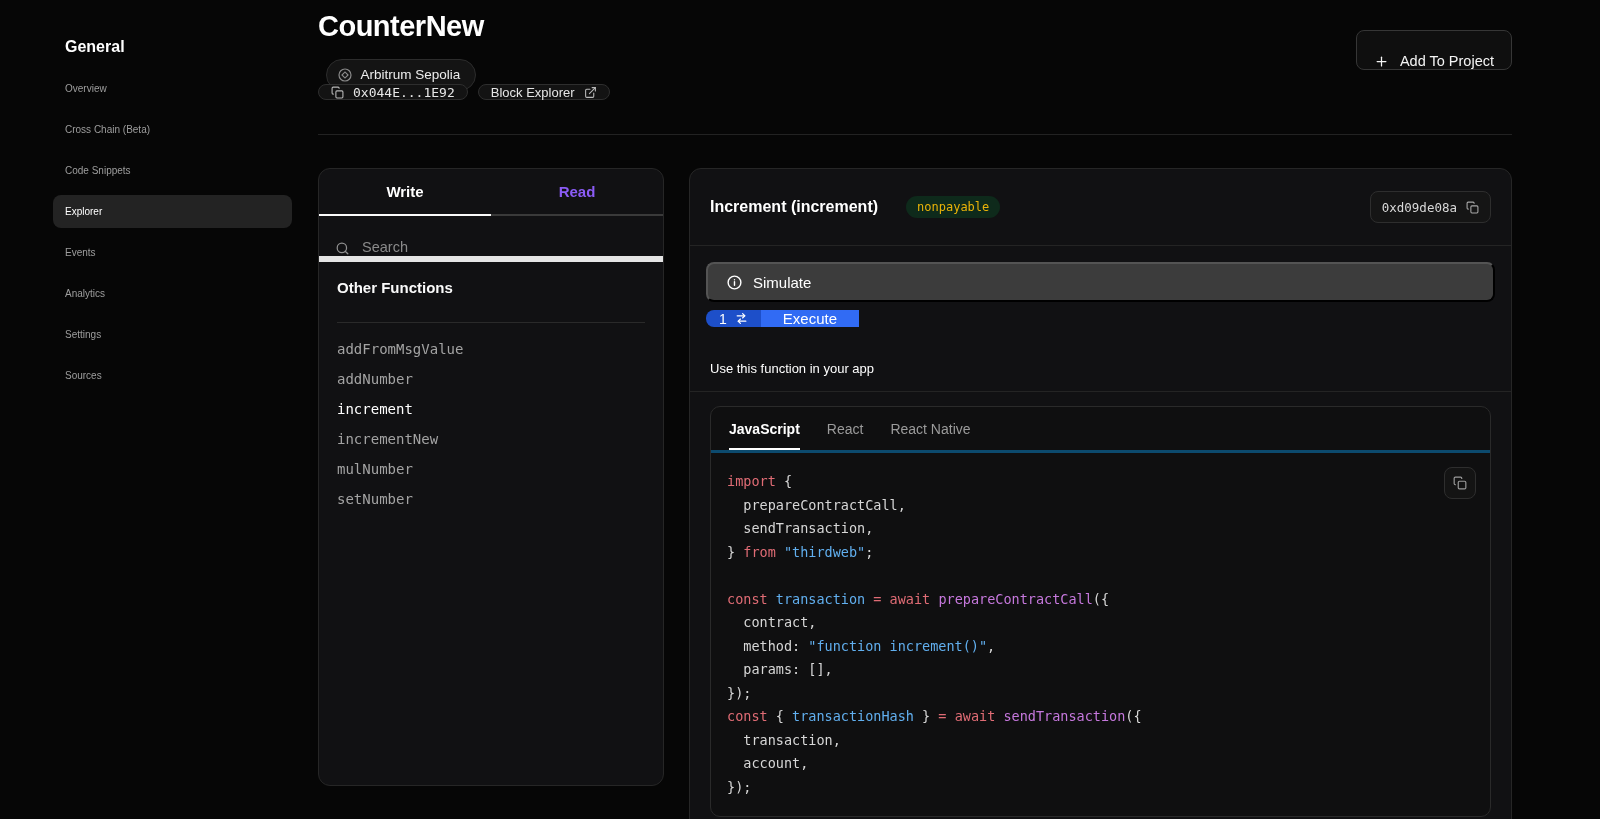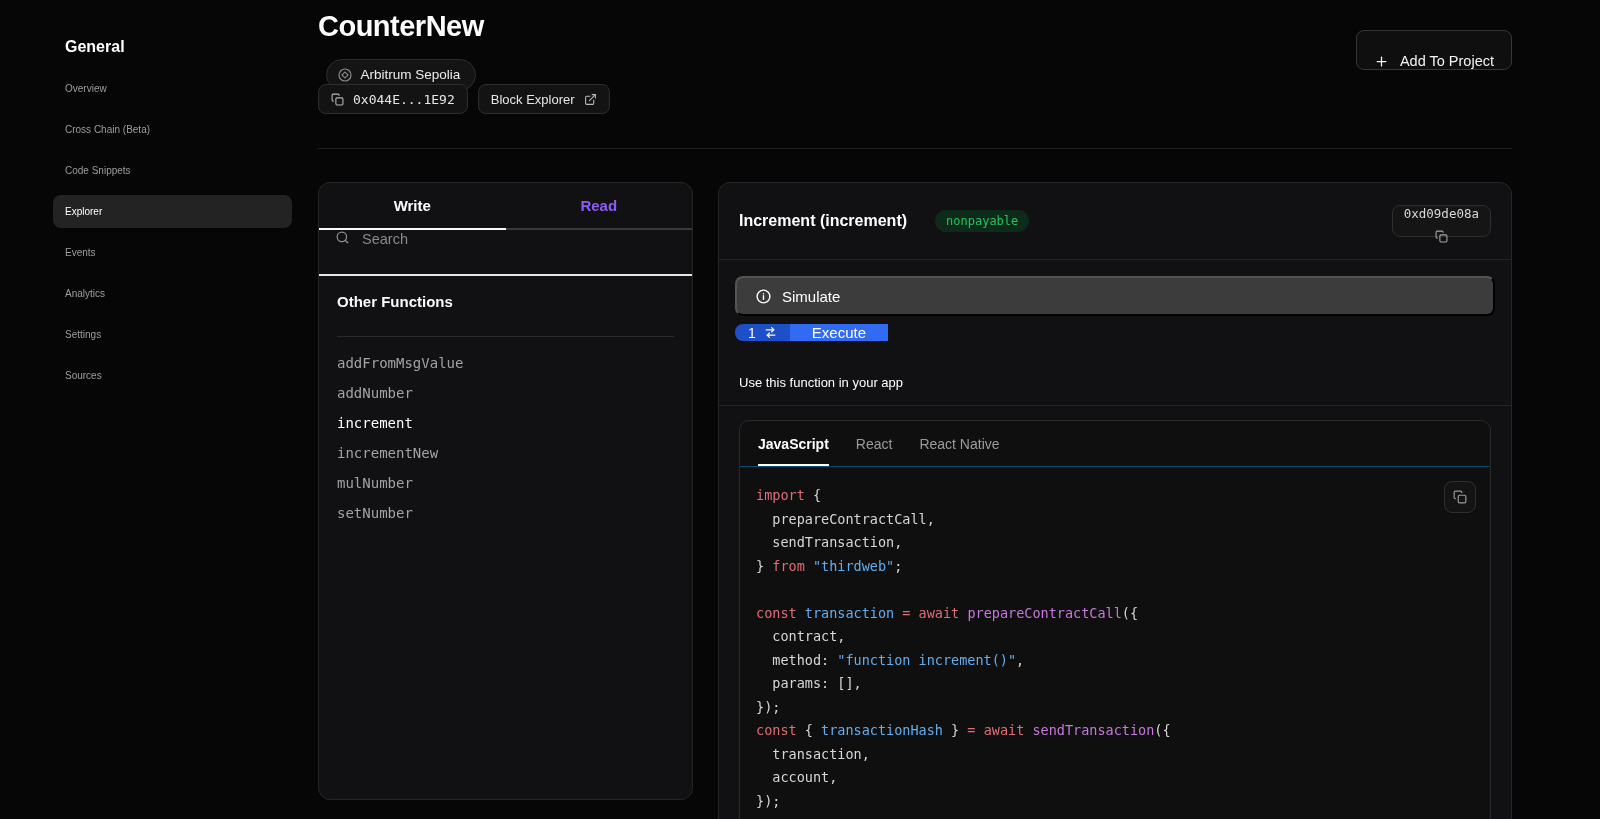--- a/index.html
+++ b/index.html
@@ -32,41 +32,41 @@
     border-radius:16px; display:flex; align-items:center; gap:8px;
     font-size:13.5px; color:#ececec;
   }
   .net-icon { color:#8a8a8a; }
   .add-btn {
     height:40px; padding:0 17px; border:1px solid #363636; background:#0f0f0f; border-radius:8px;
     display:flex; align-items:flex-end; gap:11px; font-size:14.5px; font-weight:500; color:#f5f5f5; cursor:pointer;
   }
   .hdr-row2 { display:flex; gap:10px; margin-top:14px; }
   .chip-btn {
-    height:30px; border:1px solid #2e2e2e; background:#131313; border-radius:8px;
+    height:16px; border:1px solid #2e2e2e; background:#131313; border-radius:8px;
     display:flex; align-items:center; gap:9px; padding:0 12px;
     font-size:13px; color:#e6e6e6; cursor:pointer;
   }
   .chip-btn .icon { color:#b9b9b9; }
   .hdr-divider { border:none; border-top:1px solid #222; margin:34px 0 0; }
 
   
   .content { display:flex; gap:25px; margin-top:33px; align-items:flex-start; }
   .panel { background:#111113; border:1px solid #262626; border-radius:12px; }
 
   
-  .fn-panel { width:375px; height:618px; overflow:hidden; }
+  .fn-panel { width:346px; height:618px; overflow:hidden; }
   .tabs { display:flex; height:47px; }
   .tab {
     flex:1; display:flex; align-items:center; justify-content:center;
     font-size:15px; font-weight:600; color:#8b5cf6;
     border-bottom:2px solid #3a3a3a; cursor:pointer;
   }
   .tab.active { color:#fff; border-bottom-color:#fafafa; }
-  .search-row { height:46px; display:flex; align-items:flex-start; gap:10px; padding:0 16px; border-bottom:2px solid #e5e5e5; }
+  .search-row { height:46px; display:flex; align-items:flex-end; gap:10px; padding:0 16px; border-bottom:6px solid #e5e5e5; }
   .search-row .icon { color:#8f8f8f; }
   .search-input {
     flex:1; background:transparent; border:none; outline:none;
     color:#ddd; font-size:14.5px;
   }
   .search-input::placeholder { color:#8a8a8a; }
   .fn-section { padding:17px 18px; }
   .fn-section-title { font-size:15px; font-weight:700; color:#fafafa; padding-bottom:26px; border-bottom:1px solid #2a2a2a; margin-bottom:11px; }
   .fn-item {
     font-family:"DejaVu Sans Mono","Liberation Mono",monospace;
@@ -75,42 +75,42 @@
   .fn-item.selected { color:#fff; }
 
   
   .detail-panel { flex:1; height:700px; overflow:hidden; }
   .dp-header { display:flex; align-items:center; justify-content:space-between; padding:22px 20px; }
   .dp-title-wrap { display:flex; align-items:center; gap:28px; }
   .dp-title { font-size:16px; font-weight:600; }
   .badge-green {
     font-family:"DejaVu Sans Mono","Liberation Mono",monospace;
     font-size:12px; padding:4px 11px; border-radius:999px;
-    background:#0e2a1b; color:#22c55e;
+    background:#0e2a1b; color:#eab308;
   }
   .selector-chip {
     height:32px; padding:0 11px; display:flex; align-items:center; gap:9px;
     border:1px solid #2e2e2e; border-radius:8px; background:#151515;
     font-family:"DejaVu Sans Mono","Liberation Mono",monospace;
-    font-size:12.5px; color:#d9d9d9; cursor:pointer;flex-direction:column;
+    font-size:12.5px; color:#d9d9d9; cursor:pointer;
   }
   .selector-chip .icon { color:#a8a8a8; }
   .dp-divider { border:none; border-top:1px solid #242424; margin:0; }
   .dp-toolbar { display:flex; justify-content:flex-end; gap:8px; padding:16px 16px;flex-direction:column; }
   .sim-btn {
     height:40px; padding:0 18px; background:#3c3c3c; border-radius:8px;
     display:flex; align-items:center; gap:10px; font-size:15px; font-weight:500; color:#fff; cursor:pointer;
   }
   .exec-group { display:flex; border-radius:8px; overflow:hidden; cursor:pointer; }
   .exec-count { background:#1d4fc9; display:flex; align-items:center; gap:8px; padding:0 13px; font-size:14px; color:#fff; }
   .exec-main { background:#316bf4; display:flex; align-items:center; padding:0 22px; font-size:15px; font-weight:500; color:#fff; }
   .usage-heading { padding:18px 20px 0; font-size:13px; font-weight:400; }
   .usage-divider { border:none; border-top:1px solid #242424; margin:15px 0 0; }
   .code-card { margin:14px 20px 20px; border:1px solid #2a2a2a; border-radius:10px; overflow:hidden; background:#0f0f10; }
-  .code-tabs { display:flex; gap:27px; padding:0 18px; height:46px; align-items:flex-end; border-bottom:1px solid #0c4a6e; }
+  .code-tabs { display:flex; gap:27px; padding:0 18px; height:46px; align-items:flex-end; border-bottom:3px solid #0c4a6e; }
   .code-tab { font-size:14px; color:#9b9b9b; height:100%; display:flex; align-items:center; cursor:pointer; }
   .code-tab.active { color:#fff; font-weight:600; box-shadow:inset 0 -2px 0 #fff; }
   .code-area {
     position:relative; padding:17px 16px;
     font-family:"DejaVu Sans Mono","Liberation Mono",monospace;
     font-size:13.5px; line-height:23.5px;
   }
   .code-line { white-space:pre; min-height:23.5px; }
   .copy-btn {
     position:absolute; top:14px; right:14px; width:32px; height:32px;

